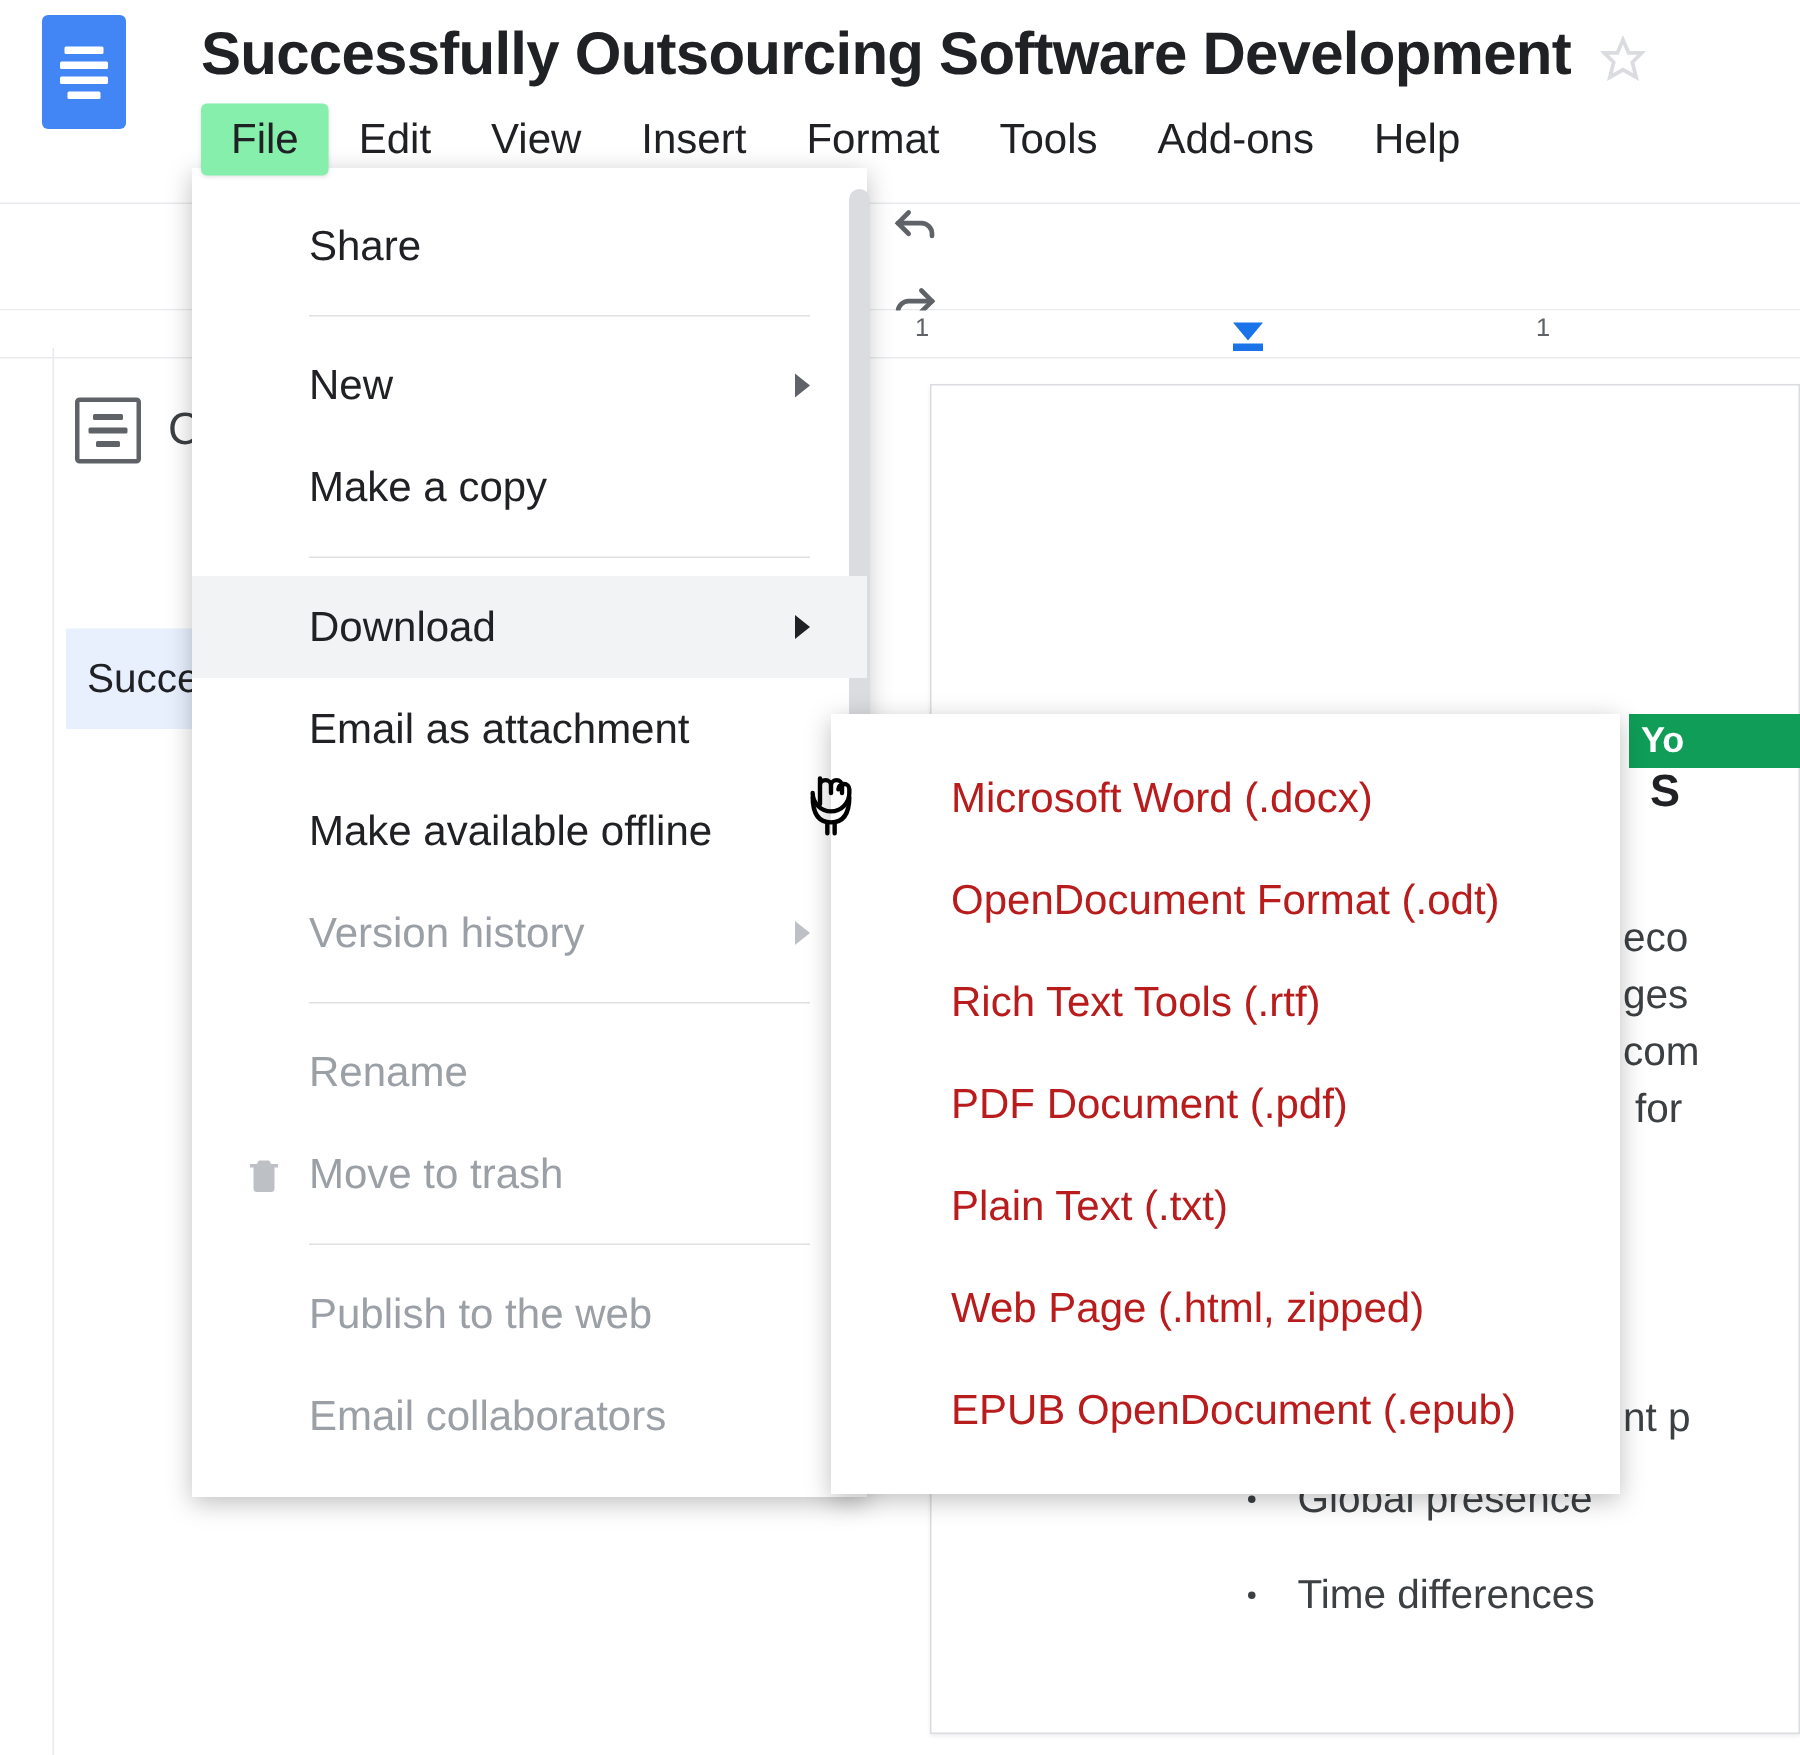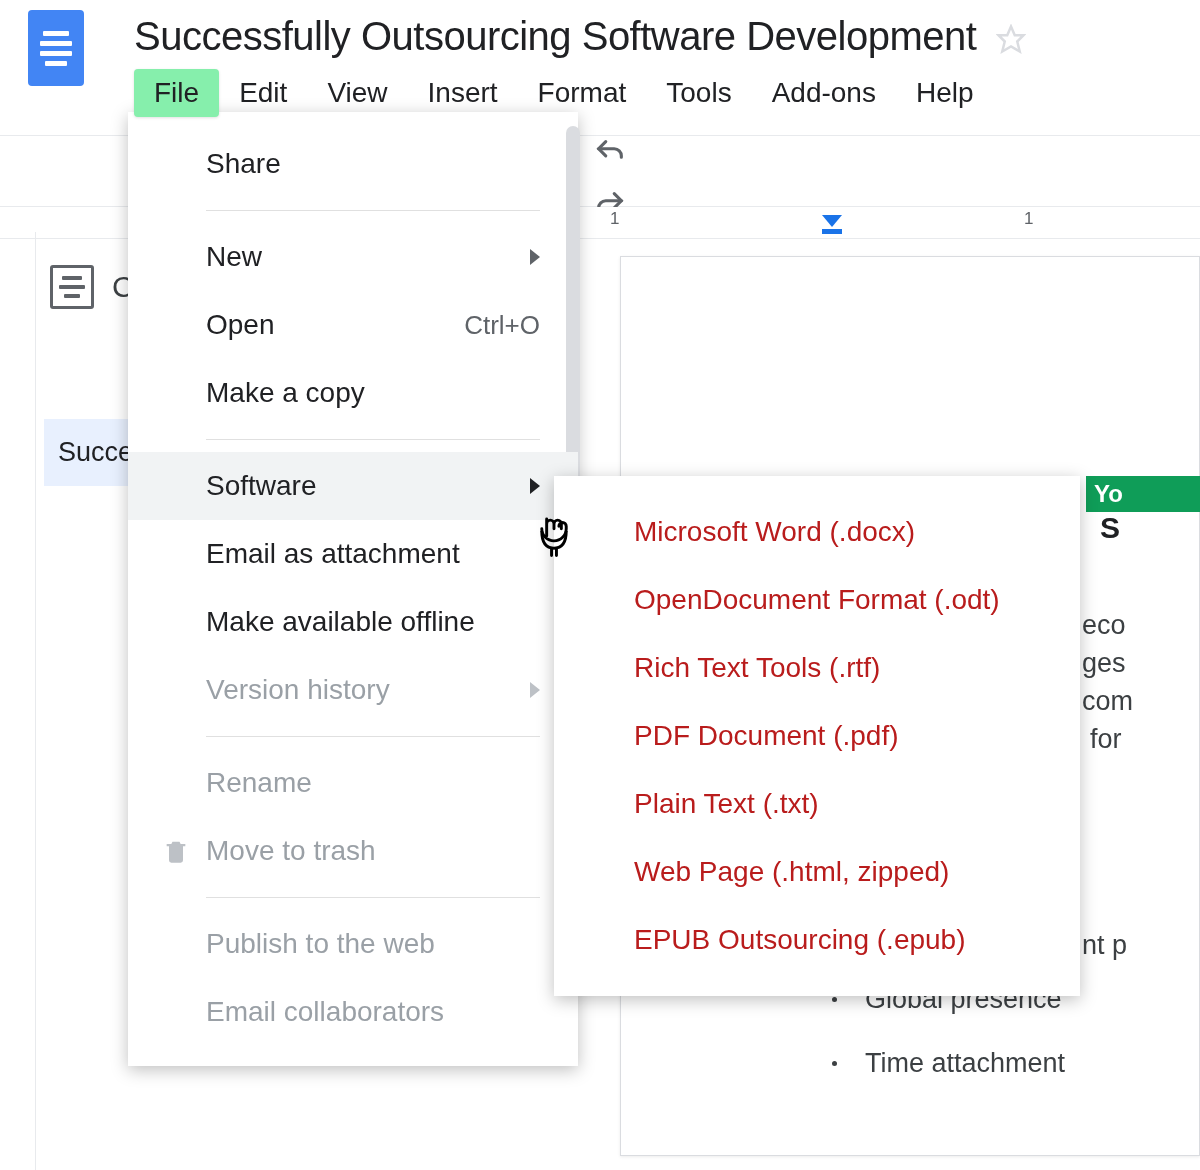--- a/index.html
+++ b/index.html
@@ -6,21 +6,21 @@
 body { font-family: Arial, "Helvetica Neue", sans-serif; font-size: 16px; color: #202124; background: #fff; width: 1200px; height: 1170px; overflow: hidden; position: relative; }
 
 
 .header { display: flex; align-items: flex-start; padding: 10px 20px 0 28px; }
 .docs-logo { width: 56px; height: 76px; background: #4285f4; border-radius: 4px; margin-right: 50px; display:flex; flex-direction:column; justify-content:center; align-items:center; gap:5px; padding:14px 10px; flex-shrink:0; }
 .docs-logo .line { height:5px; background:#fff; border-radius:1px; }
 .docs-logo .l1{width:70%;} .docs-logo .l2{width:90%;} .docs-logo .l3{width:90%;} .docs-logo .l4{width:60%;}
 
 .title-area { flex:1; }
 .doc-title-row { display:flex; align-items:center; gap:20px;}
-.doc-title { font-size: 40px; font-weight: 400; color:#202124; letter-spacing:-0.5px; padding:4px 0 8px 0; }
+.doc-title { font-size: 40px; font-weight: 700; color:#202124; letter-spacing:-0.5px; padding:4px 0 8px 0; }
 .star { width:30px; height:30px; color:#dadce0; }
 
 
 .menubar { display:flex; gap:0; margin-top:2px; }
 .menubar-item { font-size: 28px; color:#202124; padding:8px 20px; cursor:pointer; border-radius:4px;}
 .menubar-item.open { background:#86efac; box-shadow: 0 1px 3px rgba(0,0,0,0.12); position:relative; z-index:50; }
 
 
 .toolbar-row { border-top:1px solid #e8eaed; border-bottom:1px solid #e8eaed; margin-top:18px; height:72px; display:flex; align-items:center; padding:0 20px 0 40px; gap:18px; position:relative;flex-direction:column; }
 .toolbar-btn { width:40px; height:40px; display:flex; align-items:center; justify-content:center; color:#5f6368; cursor:pointer;}
@@ -164,46 +164,42 @@
 <div class="body-text" style="left:1082px;top:612px">ges</div>
 <div class="body-text" style="left:1082px;top:650px">com</div>
 <div class="body-text" style="left:1090px;top:688px">for</div>
 <div class="body-text" style="left:1082px;top:894px">nt p</div>
 <div class="bullet-row" style="left:832px;top:984px">
   <div class="bullet-dot"></div>
   <span>Global presence</span>
 </div>
 <div class="bullet-row" style="left:832px;top:1048px">
   <div class="bullet-dot"></div>
-  <span>Time attachment</span>
+  <span>Time differences</span>
 </div>
 
 <div class="file-menu">
   <div class="menu-scroll-thumb"></div>
 
   <div class="menu-item" style="margin-top:18px">
     <span>Share</span>
   </div>
   <div class="menu-group-sep"></div>
 
   <div class="menu-item">
     <span>New</span>
     <div class="sub-arrow"></div>
   </div>
   <div class="menu-item">
-    <span>Open</span>
-    <span class="shortcut">Ctrl+O</span>
-  </div>
-  <div class="menu-item">
     <span>Make a copy</span>
   </div>
   <div class="menu-group-sep"></div>
 
   <div class="menu-item hover">
-    <span>Software</span>
+    <span>Download</span>
     <div class="sub-arrow" style="border-left-color:#202124"></div>
   </div>
   <div class="menu-item">
     <span>Email as attachment</span>
   </div>
   <div class="menu-item">
     <span>Make available offline</span>
   </div>
   <div class="menu-item disabled">
     <span>Version history</span>
@@ -245,21 +241,21 @@
   <div class="sub-item">
       <span>PDF Document (.pdf)</span>
     </div>
   <div class="sub-item">
       <span>Plain Text (.txt)</span>
     </div>
   <div class="sub-item">
       <span>Web Page (.html, zipped)</span>
     </div>
   <div class="sub-item">
-      <span>EPUB Outsourcing (.epub)</span>
+      <span>EPUB OpenDocument (.epub)</span>
     </div>
 </div>
 
 <div class="cursor">
   <svg viewBox="0 0 32 36" fill="none" stroke="#000" stroke-width="2.4">
     <path d="M10 4 v14 M6 12 a10 10 0 0 0 20 0 v-2 a3 3 0 0 0 -6 0 M10 8 a3 3 0 0 1 6 0 v4 M16 8 a3 3 0 0 1 6 0 v4" stroke-linecap="round"></path>
     <path d="M6 14 c0 10 4 14 10 14 s10-4 10-14"></path>
     <path d="M14 28 v6 M18 28 v6" stroke-linecap="round"></path>
   </svg>
 </div>

